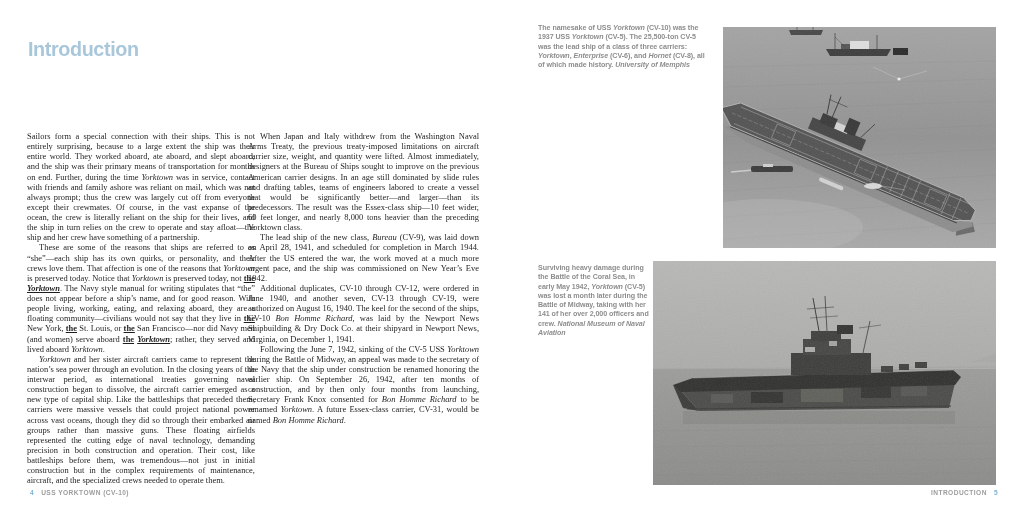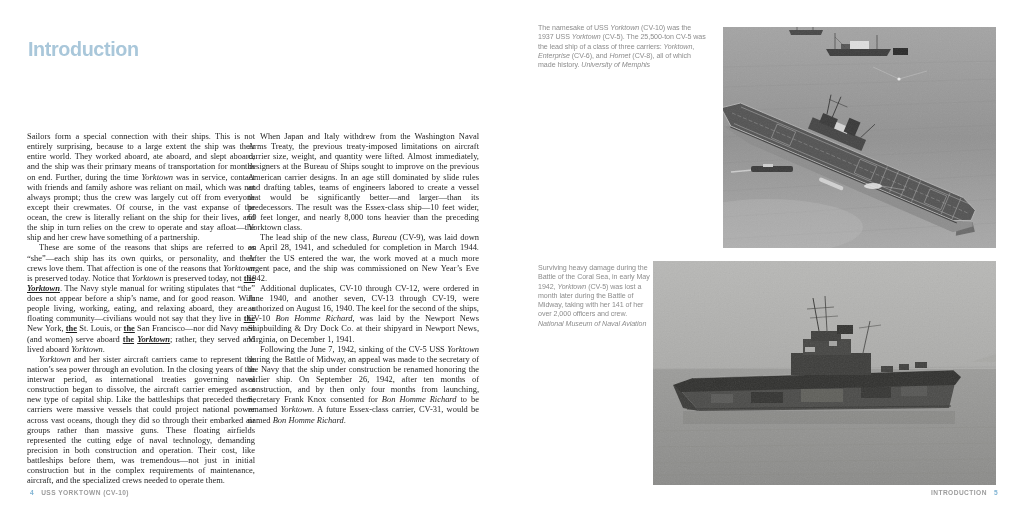--- a/index.html
+++ b/index.html
@@ -15,21 +15,21 @@
        text-align:justify;color:#1e1e1e;letter-spacing:0.01px;}
   .body-col p{margin:0;text-indent:12px;}
   .body-col p.flush{text-indent:0;}
   .col-left{left:27px;width:228px;}
   .col-right{left:248px;width:231px;}
   .body-col i{font-style:italic;}
   .body-col u{text-decoration:underline;text-underline-offset:1px;font-weight:bold;}
 
   
   .photo-caption{position:absolute;font-family:"Liberation Sans",sans-serif;
-       font-weight:normal;font-size:7.1px;line-height:9.3px;color:#8d8d8d;
+       font-weight:bold;font-size:7.1px;line-height:9.3px;color:#8d8d8d;
        letter-spacing:-0.05px;text-align:left;}
   .photo-caption i{font-style:italic;}
   .cap-top{left:538px;top:24px;width:170px;}
   .cap-mid{left:538px;top:264px;width:114px;}
   .photo{position:absolute;overflow:hidden;background:#9a9a9a;}
   .photo svg{display:block;width:100%;height:100%;}
   .photo-top{left:723px;top:27px;width:273px;height:221px;}
   .photo-bottom{left:653px;top:261px;width:343px;height:224px;}
 
   

